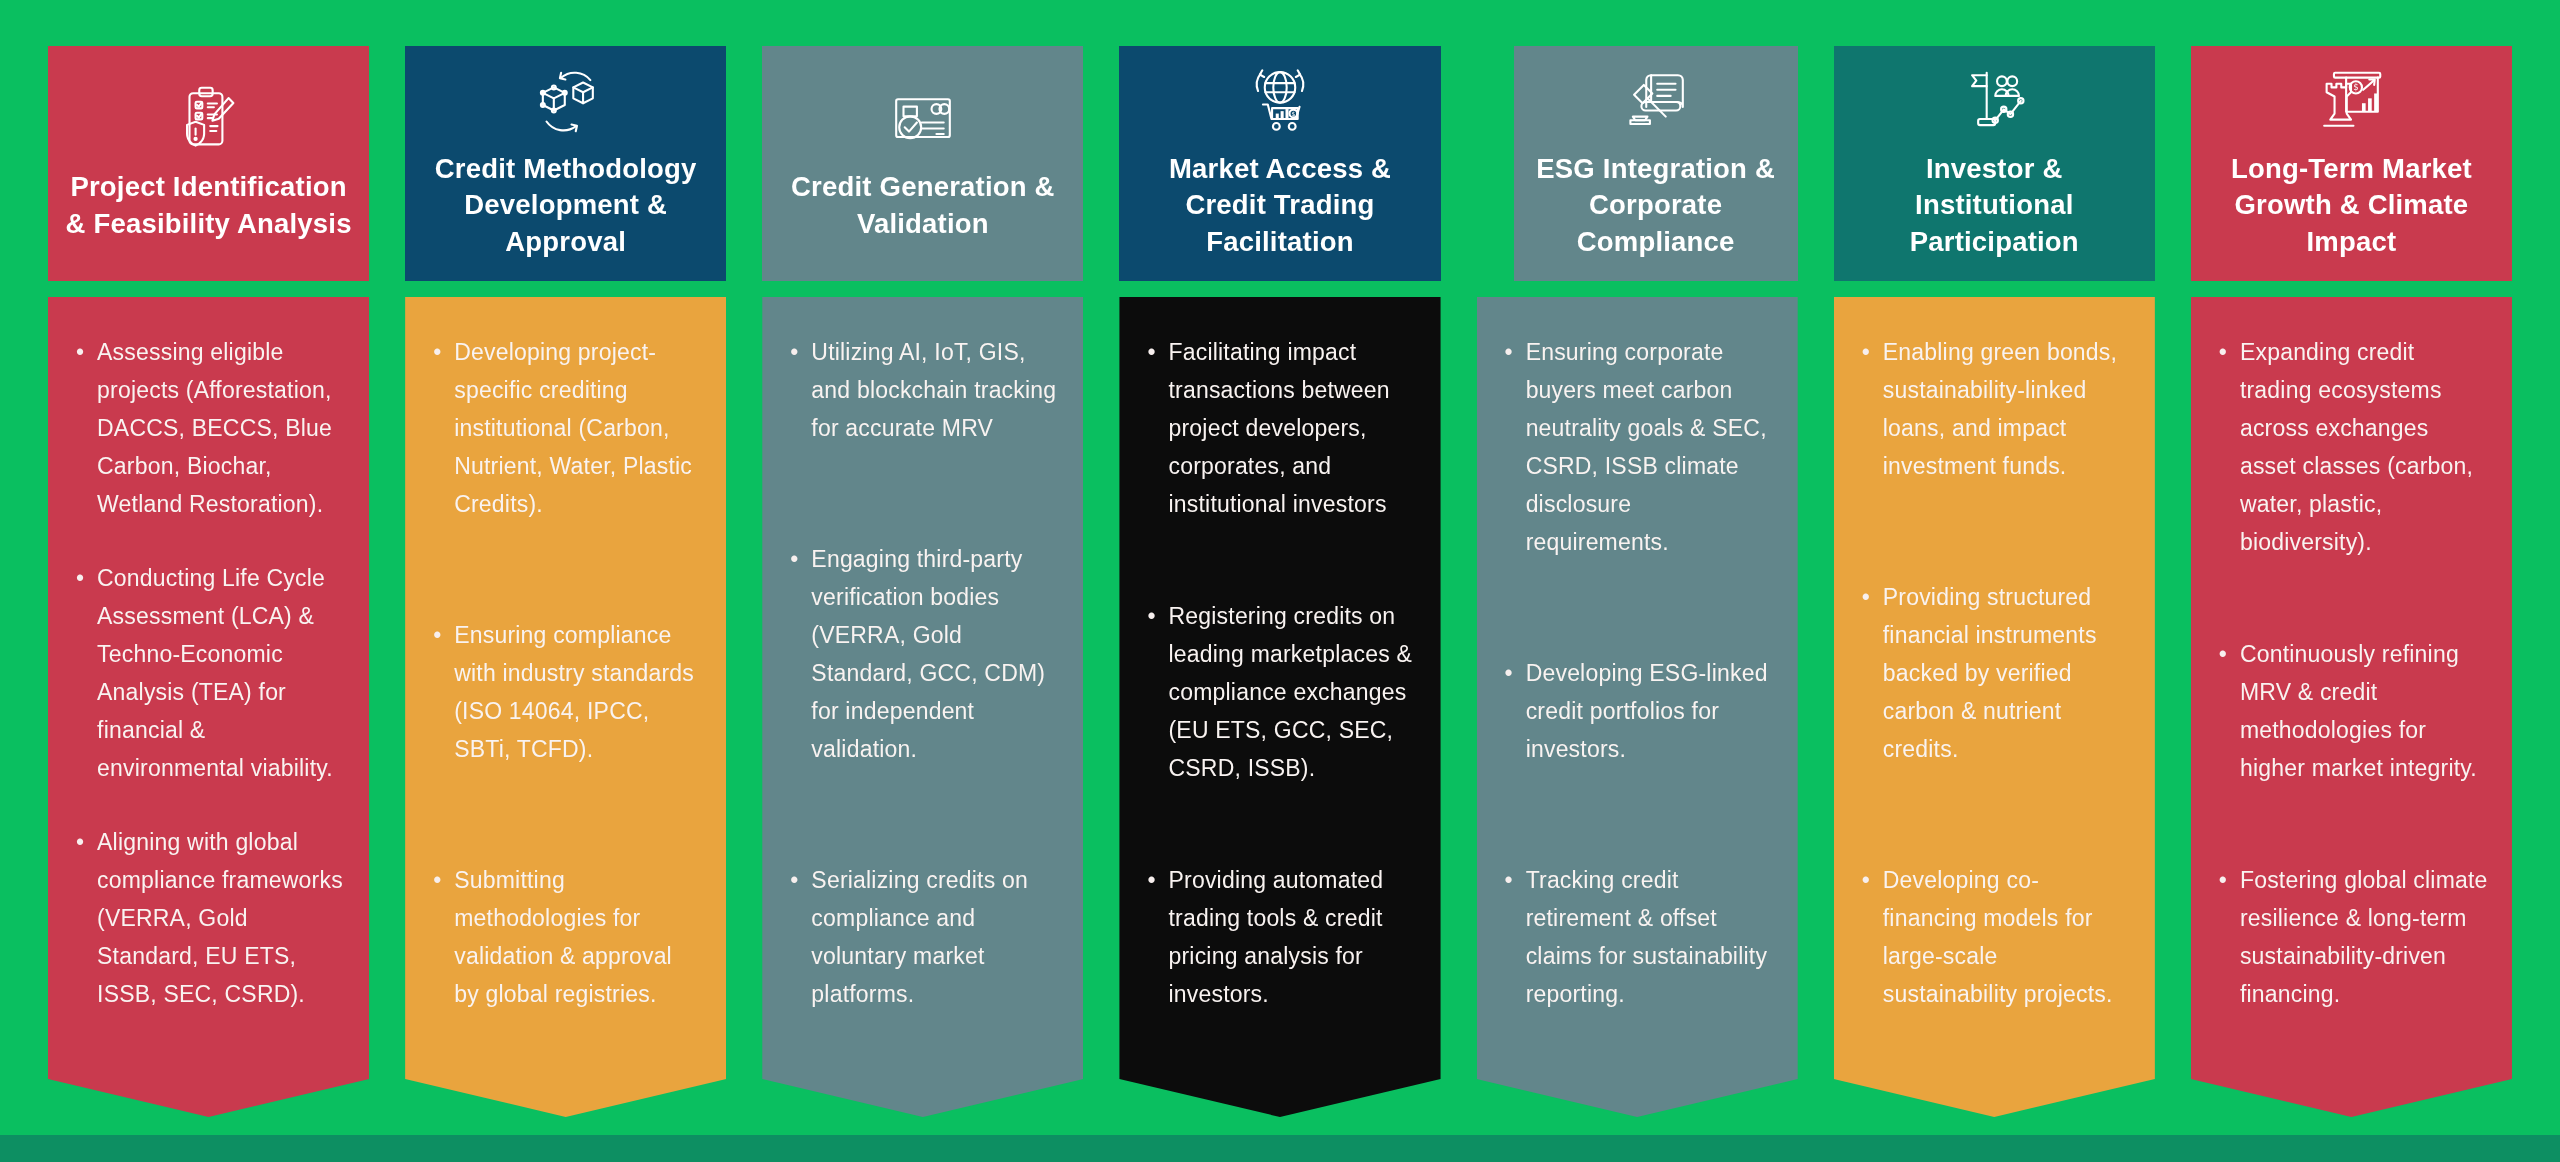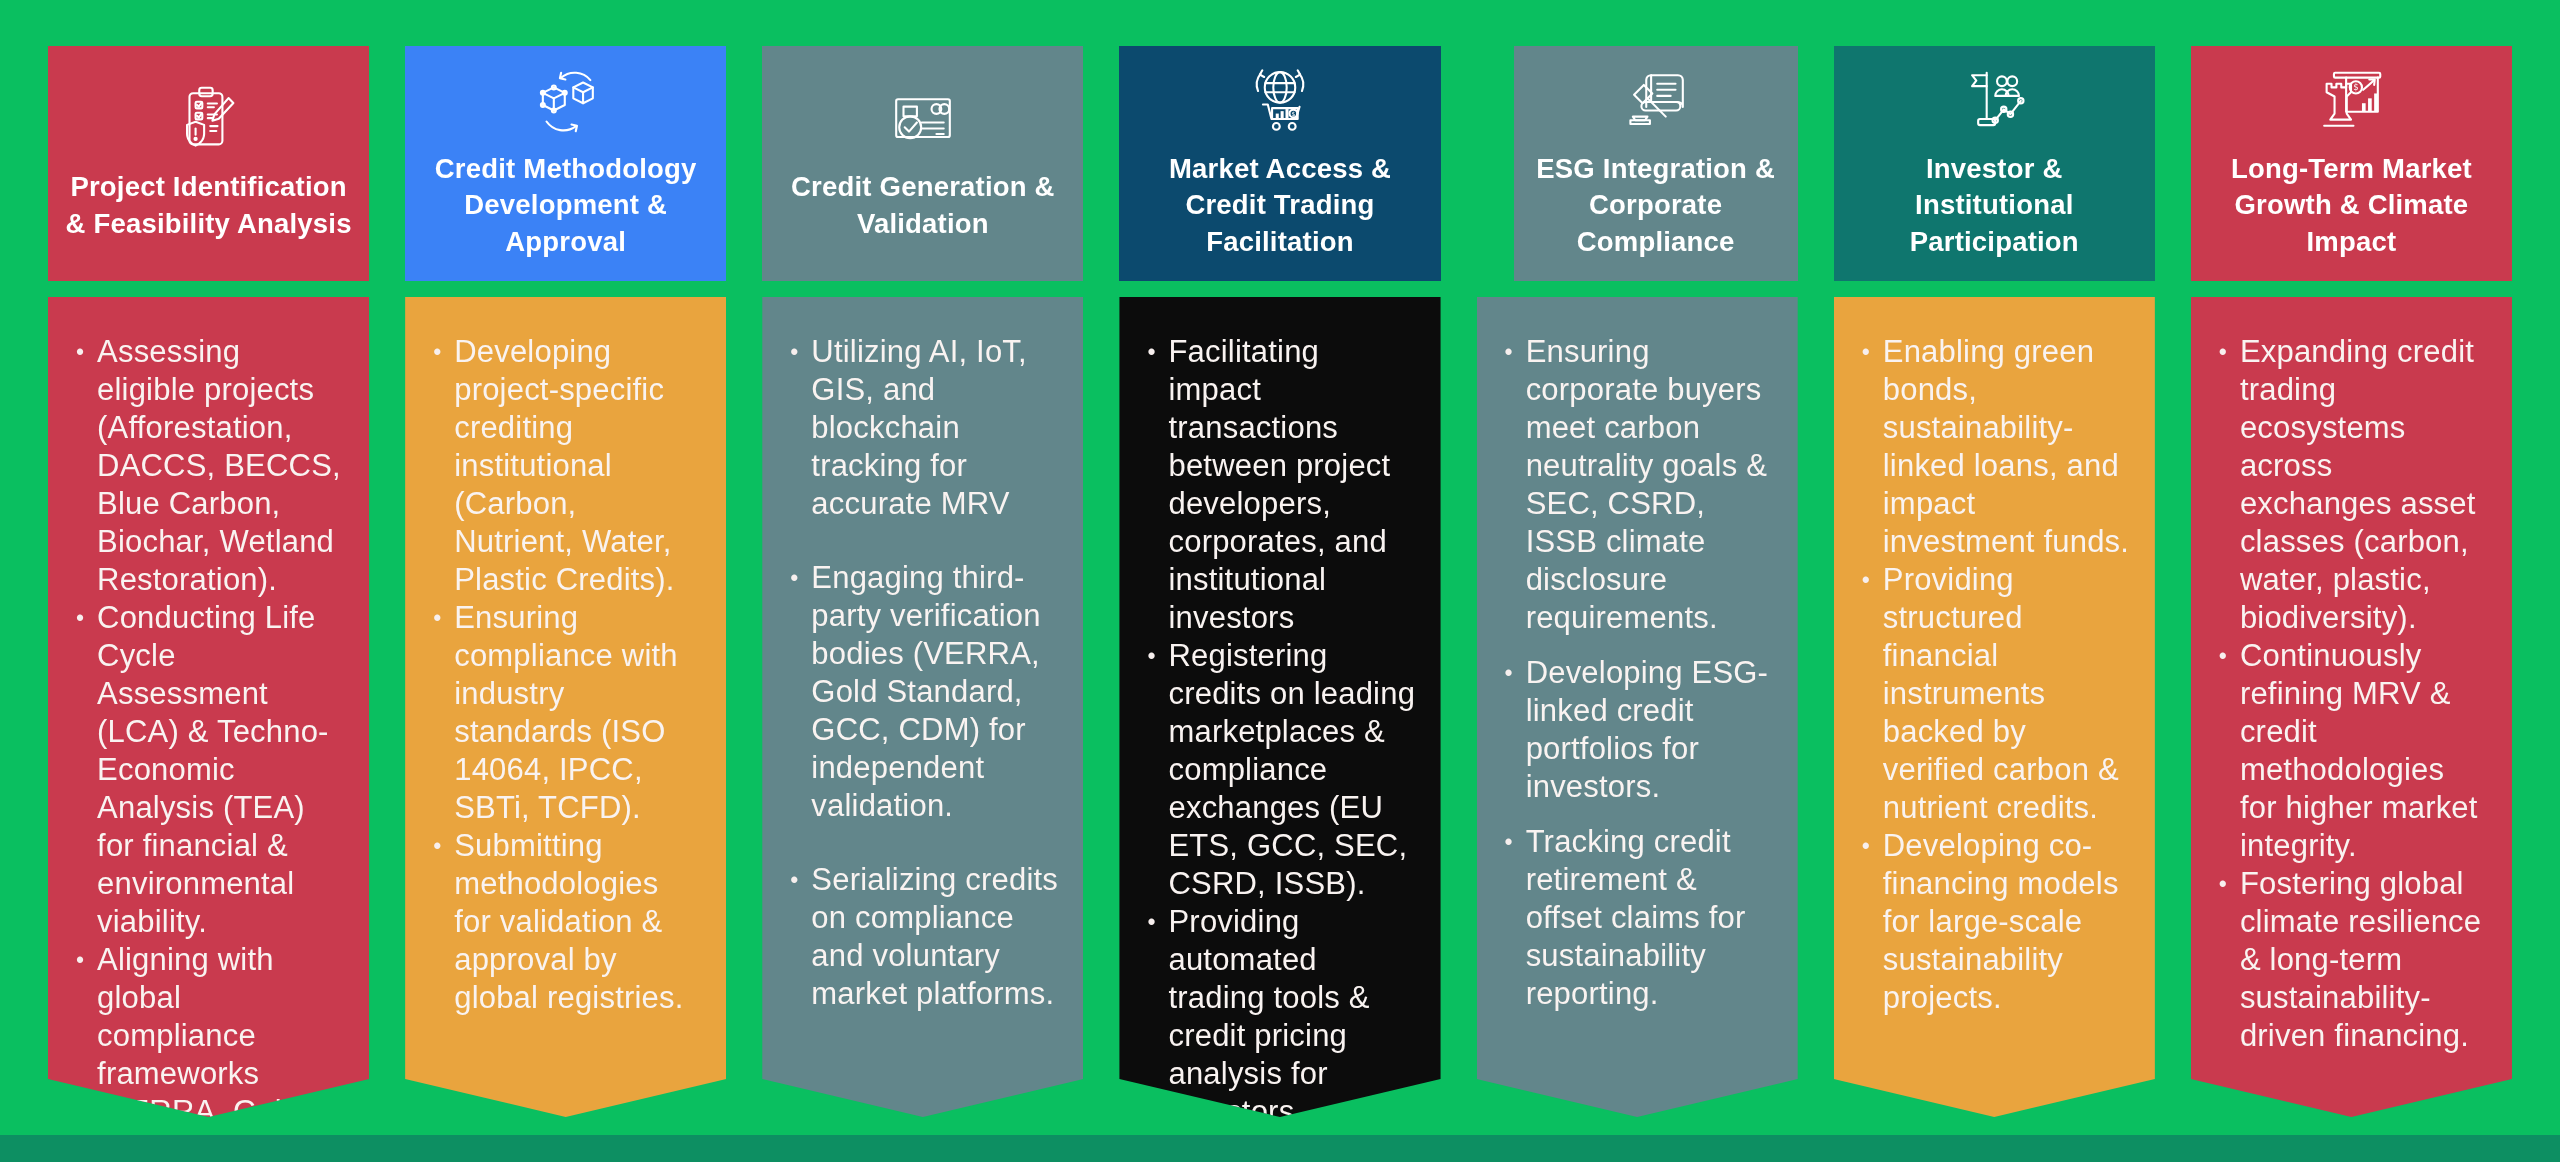--- a/index.html
+++ b/index.html
@@ -33,21 +33,21 @@
     padding: 36px 24px 104px 20px;
     clip-path: polygon(0 0, 100% 0, 100% calc(100% - 38px), 50% 100%, 0 calc(100% - 38px));
   }
   ul.bullets {
     list-style: none; margin: 0; padding: 0;
     height: 100%; display: flex; flex-direction: column; justify-content: space-between;
   }
   ul.bullets li { display: flex; gap: 13px; }
   .dot { color: #f7efee; font-size: 23px; line-height: 38px; flex: none; padding-left: 8px; }
   .btext {
-    color: #f9f3f1; font-size: 31px; line-height: 38px; letter-spacing: 0.2px;
+    color: #f9f3f1; font-size: 23px; line-height: 38px; letter-spacing: 0.2px;
     font-weight: 400;
   }
   .footer-bar { position: absolute; left: 0; right: 0; bottom: 0; height: 27px; }
   svg * { vector-effect: non-scaling-stroke; }
 </style>
 </head>
 <body style="background: rgb(10, 191, 96);">
 
 <div class="board">
 
@@ -87,21 +87,21 @@
           </li>
           <li>
             <span class="dot">•</span>
             <span class="btext">Aligning with global compliance frameworks (VERRA, Gold Standard, EU ETS, ISSB, SEC, CSRD).</span>
           </li>
         </ul>
     </div>
   </div>
 
   <div class="column">
-    <div class="header" style="background: #3b82f6;">
+    <div class="header" style="background: #0c4a6e;">
       <div class="icon">
         <svg viewBox="0 0 64 64" fill="none" stroke="#ffffff" stroke-width="2.1" stroke-linecap="round" stroke-linejoin="round">
           <path d="M22 20 l9 4.5 v10 l-9 4.5 l-9 -4.5 v-10 z"></path>
           <path d="M13 24.5 l9 4.5 l9 -4.5"></path>
             <line x1="22" y1="29" x2="22" y2="39"></line>
           <circle cx="13" cy="24.5" r="1.6"></circle>
             <circle cx="31" cy="24.5" r="1.6"></circle>
             <circle cx="22" cy="20" r="1.6"></circle>
           <circle cx="13" cy="34.5" r="1.6"></circle>
             <circle cx="22" cy="39" r="1.6"></circle>

